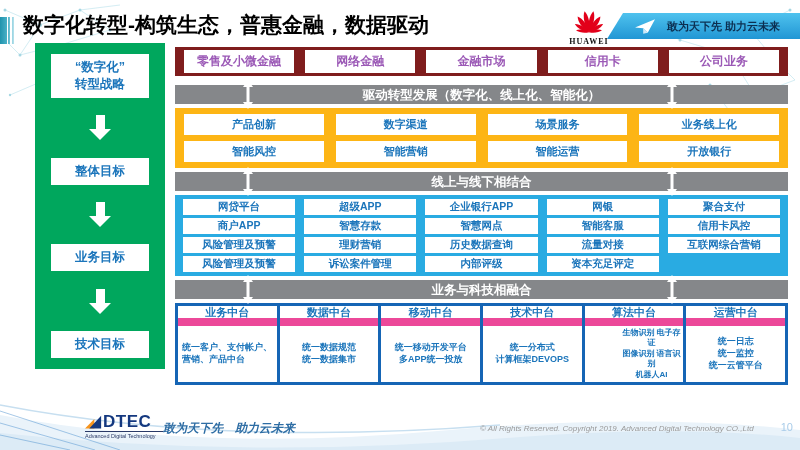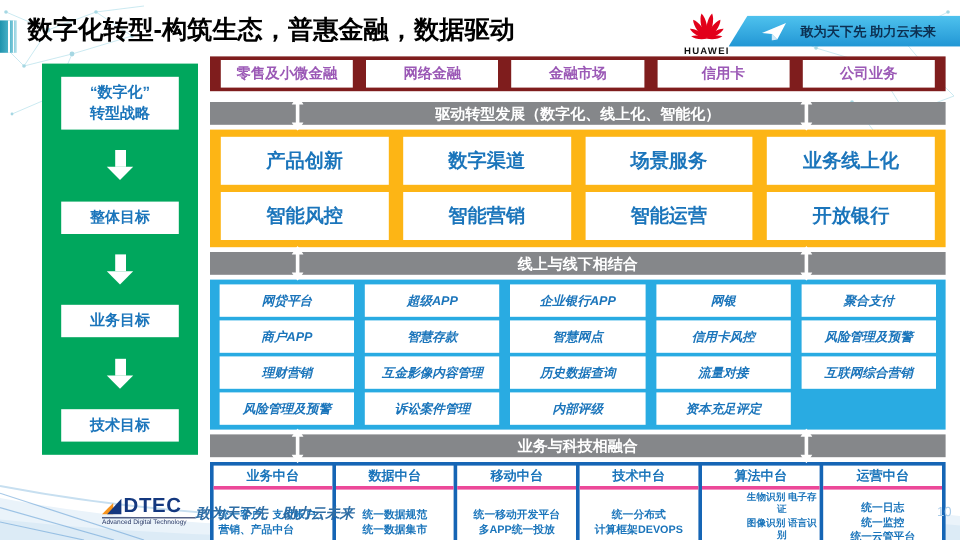--- a/index.html
+++ b/index.html
@@ -13,32 +13,32 @@
   .deco-tr { right:0; top:0; opacity:.55; }
   .deco-waves { left:0; bottom:0; }
 
   
   .title-accent { position:absolute; left:0; top:17px; width:14px; height:27px;
     background:
       linear-gradient(90deg, rgba(255,255,255,0) 0 7px, #fff 7px 8.5px, rgba(255,255,255,0) 8.5px 10.5px, #fff 10.5px 12px, rgba(255,255,255,0) 12px),
       linear-gradient(90deg,#1f93ad 0%,#4db3c9 55%,#b8e2ec 100%); }
   .page-title { position:absolute; left:23px; top:11px; font-size:21px; font-weight:bold; color:#000; letter-spacing:0px; }
 
-  .huawei { position:absolute; left:566px; top:4px; width:46px; text-align:center; }
+  .huawei { position:absolute; left:566px; top:4px; width:46px; text-align:center;font-family:Liberation Serif, serif; }
   .huawei-word { font-size:8px; font-weight:bold; color:#111; letter-spacing:1px; margin-top:-1px; }
 
   .top-banner { position:absolute; left:607px; top:13px; width:193px; height:26px;
     background:linear-gradient(180deg,#4fc2ee 0%,#2196d4 100%);
     clip-path:polygon(16px 0, 100% 0, 100% 100%, 0 100%);
     display:flex; align-items:center; }
   .top-banner .plane { margin-left:28px; }
   .top-banner .slogan { font-size:11px; font-weight:bold; color:#0c2f51; margin-left:12px; white-space:nowrap; }
 
   
-  .left-panel { position:absolute; left:35px; top:53px; width:130px; height:326px; background:#00a75d;
+  .left-panel { position:absolute; left:35px; top:43px; width:130px; height:326px; background:#00a75d;
     display:flex; flex-direction:column; align-items:center; justify-content:space-between; padding:11px 0; }
   .left-box { width:98px; background:#fff; color:#1b75bb; font-weight:bold; font-size:12.5px;
     text-align:center; padding:5px 2px; line-height:1.35; white-space:pre-line; }
   .down-arrow { display:flex; flex-direction:column; align-items:center; }
   .down-arrow .stem { width:9px; height:14px; background:#fff; }
   .down-arrow .head { width:0; height:0; border-left:11px solid transparent; border-right:11px solid transparent; border-top:11px solid #fff; }
 
   
   .main { position:absolute; left:175px; top:47px; width:613px; }
 
@@ -49,31 +49,31 @@
   .gray-banner { position:relative; height:19px; background:#85878a; color:#fff; font-weight:bold; font-size:12.5px;
     display:flex; align-items:flex-end; justify-content:center; }
   .gb-1 { margin-top:9px; }
   .gb-mid { margin-top:4px; }
   .updown { position:absolute; top:-5px; }
   .updown.a1 { left:68px; }
   .updown.a2 { left:492px; }
 
   .yellow-sec { margin-top:4px; background:#fdb515; padding:6px 9px; display:flex; flex-direction:column; gap:6px; }
   .yellow-row { display:flex; gap:12px; }
-  .yellow-row .cell { flex:1; height:40px; background:#fff; color:#1b75bb; font-weight:bold; font-size:16px;
+  .yellow-row .cell { flex:1; height:21px; background:#fff; color:#1b75bb; font-weight:bold; font-size:11px;
     display:flex; align-items:center; justify-content:center; }
 
   .blue-sec { margin-top:4px; background:#29abe2; padding:4px 8px;
     display:grid; grid-template-columns:repeat(5,1fr); gap:3px 9px; }
-  .blue-sec .cell { height:27px; background:#fff; color:#1b75bb; font-weight:bold; font-size:10.5px;
-    display:flex; align-items:center; justify-content:center; white-space:nowrap;font-style:italic; }
+  .blue-sec .cell { height:16px; background:#fff; color:#1b75bb; font-weight:bold; font-size:10.5px;
+    display:flex; align-items:center; justify-content:center; white-space:nowrap; }
 
   .plat-sec { margin-top:4px; background:#1565b5; padding:3px; display:grid; grid-template-columns:repeat(6,1fr); gap:3px; }
   .plat-col { background:#fff; display:flex; flex-direction:column; }
-  .plat-head { height:20px; border-bottom:3px solid #ec4899; color:#1b75bb; font-weight:bold; font-size:11px;
+  .plat-head { height:20px; border-bottom:8px solid #ec4899; color:#1b75bb; font-weight:bold; font-size:11px;
     display:flex; align-items:center; justify-content:center; }
   .plat-body { flex:1; min-height:42px; color:#1b75bb; font-weight:bold; font-size:9px; line-height:1.3;
     display:flex; align-items:center; justify-content:center; text-align:center; white-space:pre-line; padding:2px 2px; }
   .plat-body.wrap { white-space:normal; text-align:left; padding:2px 4px; }
   .plat-body.tiny { font-size:8px;margin-left:35px; }
 
   
   .footer-logo { position:absolute; left:85px; top:413px; width:78px; }
   .logo-line1 { display:flex; align-items:flex-end; }
   .logo-word { font-size:17px; font-weight:bold; color:#14387f; letter-spacing:.5px; line-height:1; margin-left:1px; }
@@ -232,24 +232,24 @@
 
     <div class="blue-sec">
       <div class="cell">网贷平台</div>
       <div class="cell">超级APP</div>
       <div class="cell">企业银行APP</div>
       <div class="cell">网银</div>
       <div class="cell">聚合支付</div>
       <div class="cell">商户APP</div>
       <div class="cell">智慧存款</div>
       <div class="cell">智慧网点</div>
+      <div class="cell">智能客服</div>
       <div class="cell">信用卡风控</div>
       <div class="cell">风险管理及预警</div>
       <div class="cell">理财营销</div>
-      <div class="cell">互金影像内容管理</div>
       <div class="cell">历史数据查询</div>
       <div class="cell">流量对接</div>
       <div class="cell">互联网综合营销</div>
       <div class="cell">风险管理及预警</div>
       <div class="cell">诉讼案件管理</div>
       <div class="cell">内部评级</div>
       <div class="cell">资本充足评定</div>
     </div>
 
     <div class="gray-banner gb-mid">
@@ -306,15 +306,16 @@
     <div class="logo-line1">
       <svg width="17" height="15" viewBox="0 0 20 16">
         <polygon points="0,15 11,4 11,15" fill="#f7941d"></polygon>
         <polygon points="5,15 19,0 19,15" fill="#14387f"></polygon>
       </svg>
       <span class="logo-word">DTEC</span>
     </div>
     <div class="logo-caption">Advanced Digital Technology</div>
   </div>
   <div class="footer-slogan">敢为天下先　助力云未来</div>
+  <div class="footer-copy">© All Rights Reserved. Copyright 2019. Advanced Digital Technology CO.,Ltd</div>
   <div class="page-num">10</div>
 
 </div>
 
 </body></html>

